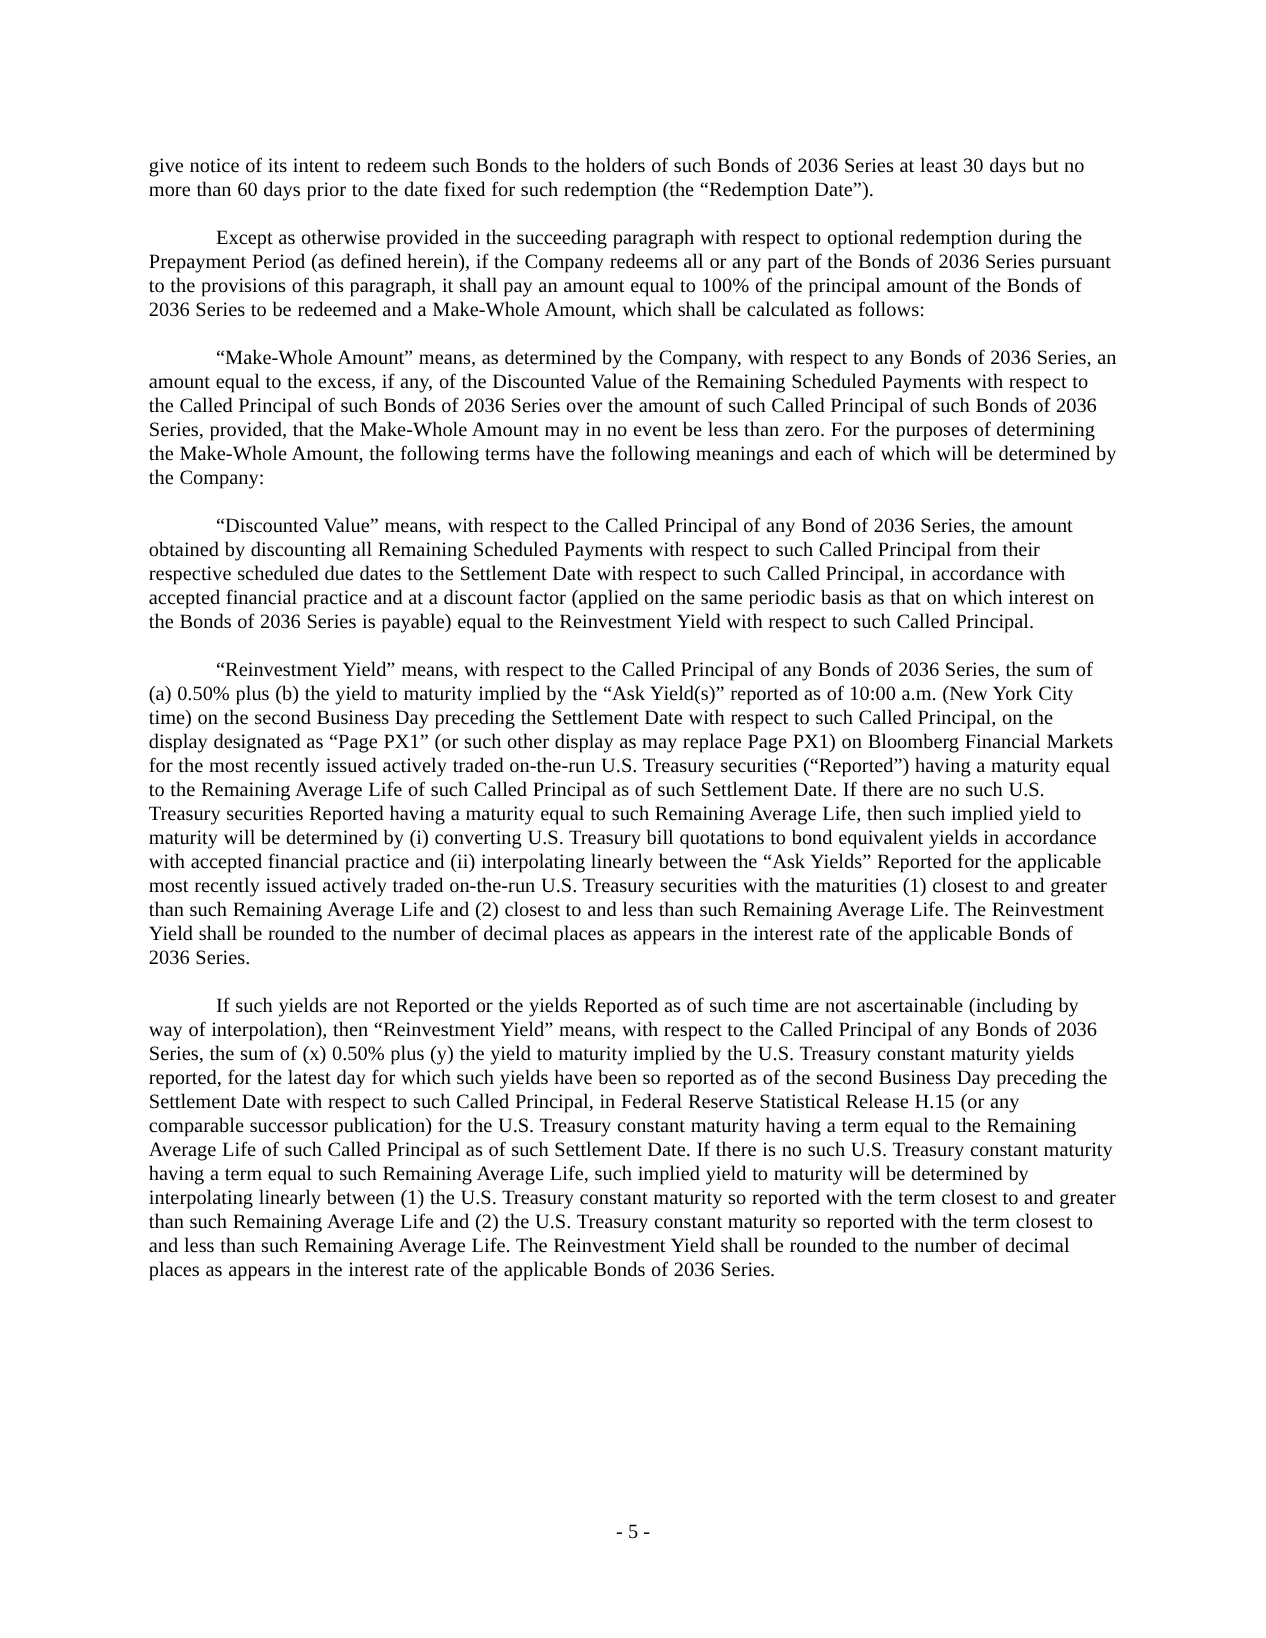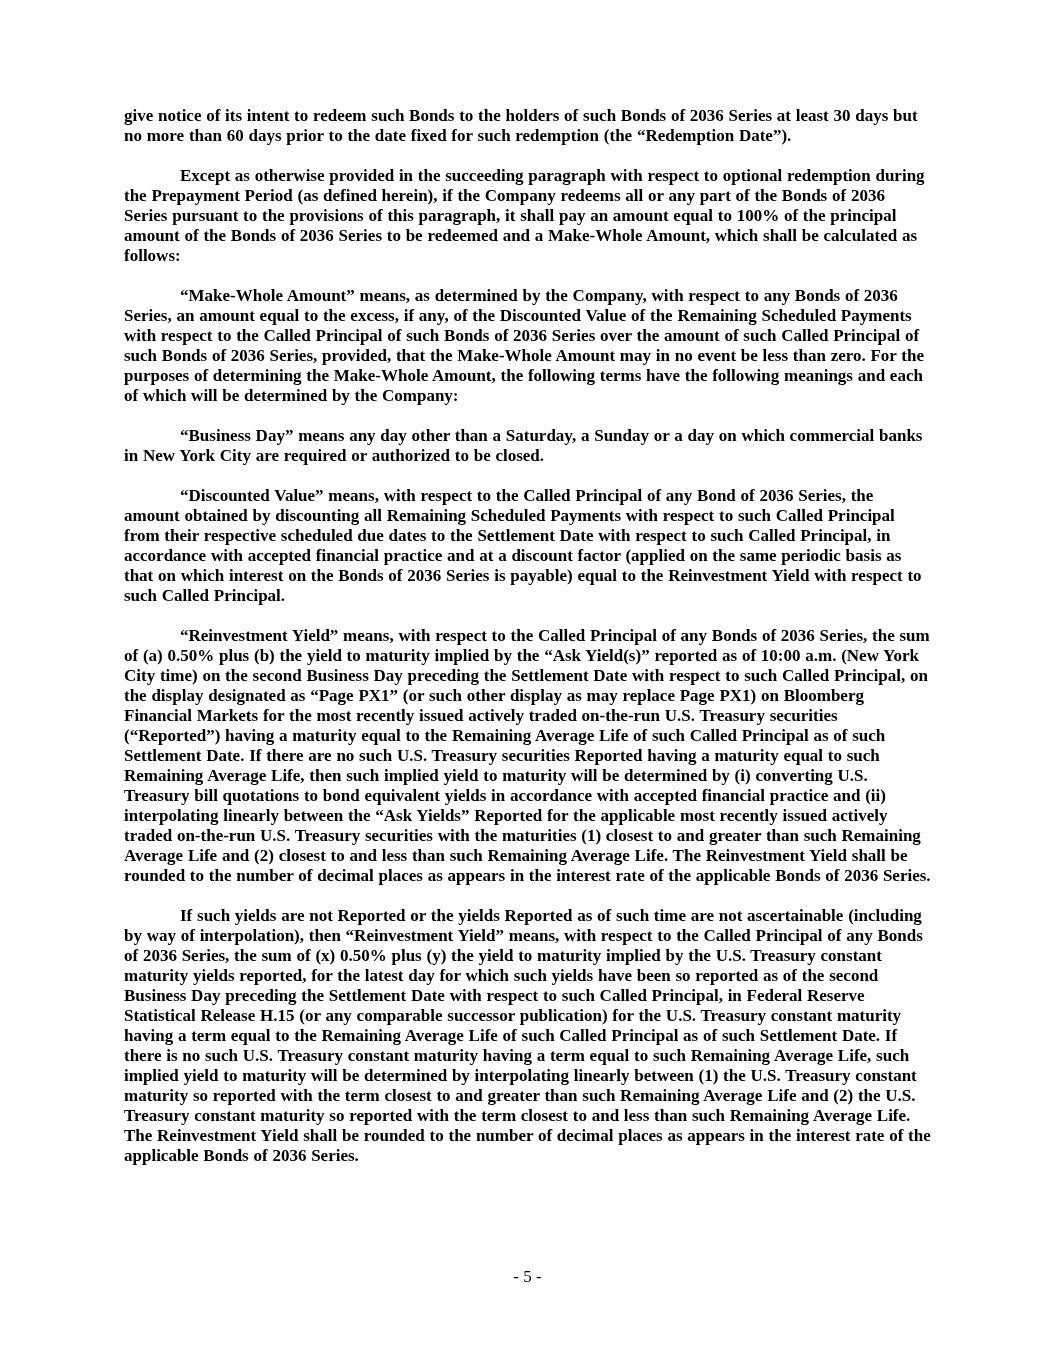--- a/index.html
+++ b/index.html
@@ -12,24 +12,23 @@
     width: 1055px;
     height: 1365px;
     background: #ffffff;
     color: #000000;
     font-family: "Liberation Serif", "DejaVu Serif", serif;
     overflow: hidden;
     box-sizing: border-box;
   }
   .content {
     position: absolute;
-    top: 106px;
+    top: 128px;
     left: 124px;
     width: 807px;
-    font-weight: bold;
   }
   .para {
     margin: 0 0 20px 0;
     font-size: 17px;
     line-height: 20px;
     text-indent: 56px;
     text-align: left;
     word-spacing: 0.5px;
   }
   .para.no-indent {
@@ -46,19 +45,18 @@
   }
 </style>
 </head>
 <body>
 
 <div class="page">
   <div class="content">
     <p class="para no-indent">give notice of its intent to redeem such Bonds to the holders of such Bonds of 2036 Series at least 30 days but no more than 60 days prior to the date fixed for such redemption (the “Redemption Date”).</p>
     <p class="para">Except as otherwise provided in the succeeding paragraph with respect to optional redemption during the Prepayment Period (as defined herein), if the Company redeems all or any part of the Bonds of 2036 Series pursuant to the provisions of this paragraph, it shall pay an amount equal to 100% of the principal amount of the Bonds of 2036 Series to be redeemed and a Make-Whole Amount, which shall be calculated as follows:</p>
     <p class="para">“Make-Whole Amount” means, as determined by the Company, with respect to any Bonds of 2036 Series, an amount equal to the excess, if any, of the Discounted Value of the Remaining Scheduled Payments with respect to the Called Principal of such Bonds of 2036 Series over the amount of such Called Principal of such Bonds of 2036 Series, provided, that the Make-Whole Amount may in no event be less than zero.  For the purposes of determining the Make-Whole Amount, the following terms have the following meanings and each of which will be determined by the Company:</p>
-    <p class="para">“Business Day” means any day other than a Saturday, a Sunday or a day on which commercial banks in New York City are required or authorized to be closed.</p>
     <p class="para">“Discounted Value” means, with respect to the Called Principal of any Bond of 2036 Series, the amount obtained by discounting all Remaining Scheduled Payments with respect to such Called Principal from their respective scheduled due dates to the Settlement Date with respect to such Called Principal, in accordance with accepted financial practice and at a discount factor (applied on the same periodic basis as that on which interest on the Bonds of 2036 Series is payable) equal to the Reinvestment Yield with respect to such Called Principal.</p>
     <p class="para">“Reinvestment Yield” means, with respect to the Called Principal of any Bonds of 2036 Series, the sum of (a) 0.50% plus (b) the yield to maturity implied by the “Ask Yield(s)” reported as of 10:00 a.m. (New York City time) on the second Business Day preceding the Settlement Date with respect to such Called Principal, on the display designated as “Page PX1” (or such other display as may replace Page PX1) on Bloomberg Financial Markets for the most recently issued actively traded on-the-run U.S. Treasury securities (“Reported”) having a maturity equal to the Remaining Average Life of such Called Principal as of such Settlement Date.  If there are no such U.S. Treasury securities Reported having a maturity equal to such Remaining Average Life, then such implied yield to maturity will be determined by (i) converting U.S. Treasury bill quotations to bond equivalent yields in accordance with accepted financial practice and (ii) interpolating linearly between the “Ask Yields” Reported for the applicable most recently issued actively traded on-the-run U.S. Treasury securities with the maturities (1) closest to and greater than such Remaining Average Life and (2) closest to and less than such Remaining Average Life.  The Reinvestment Yield shall be rounded to the number of decimal places as appears in the interest rate of the applicable Bonds of 2036 Series.</p>
     <p class="para">If such yields are not Reported or the yields Reported as of such time are not ascertainable (including by way of interpolation), then “Reinvestment Yield” means, with respect to the Called Principal of any Bonds of 2036 Series, the sum of (x) 0.50% plus (y) the yield to maturity implied by the U.S. Treasury constant maturity yields reported, for the latest day for which such yields have been so reported as of the second Business Day preceding the Settlement Date with respect to such Called Principal, in Federal Reserve Statistical Release H.15 (or any comparable successor publication) for the U.S. Treasury constant maturity having a term equal to the Remaining Average Life of such Called Principal as of such Settlement Date.  If there is no such U.S. Treasury constant maturity having a term equal to such Remaining Average Life, such implied yield to maturity will be determined by interpolating linearly between (1) the U.S. Treasury constant maturity so reported with the term closest to and greater than such Remaining Average Life and (2) the U.S. Treasury constant maturity so reported with the term closest to and less than such Remaining Average Life.  The Reinvestment Yield shall be rounded to the number of decimal places as appears in the interest rate of the applicable Bonds of 2036 Series.</p>
   </div>
   <div class="footer">- 5 -</div>
 </div>
 
 </body></html>

